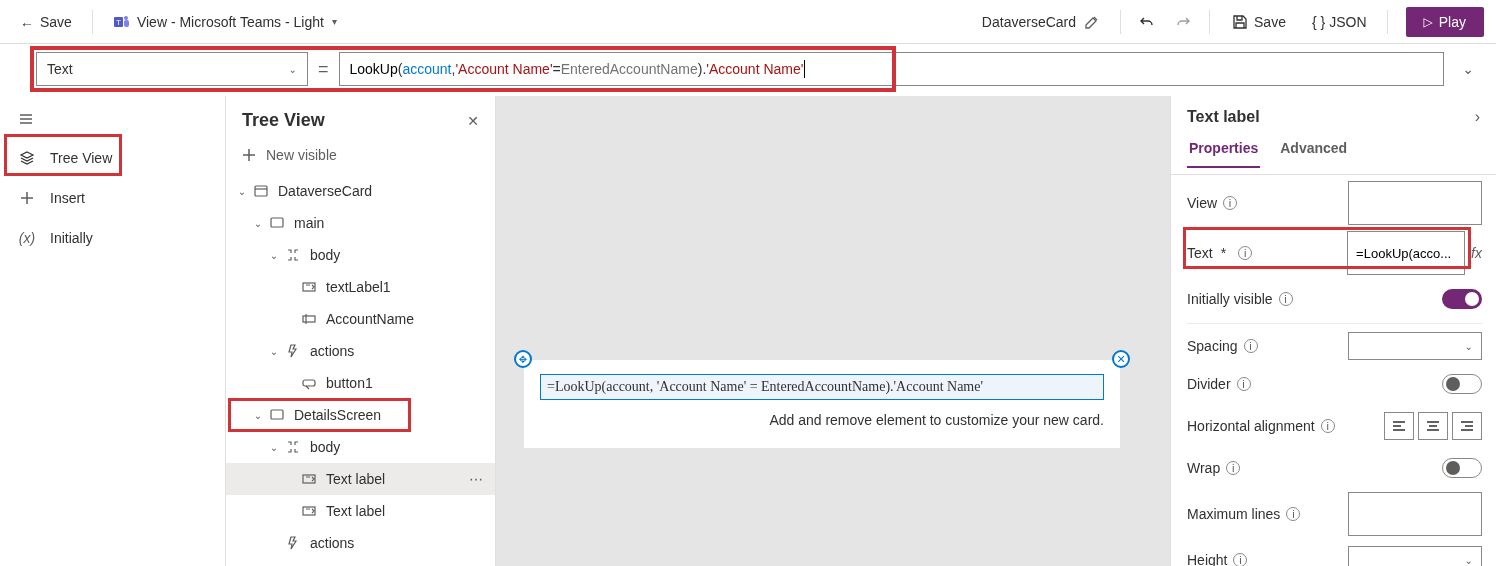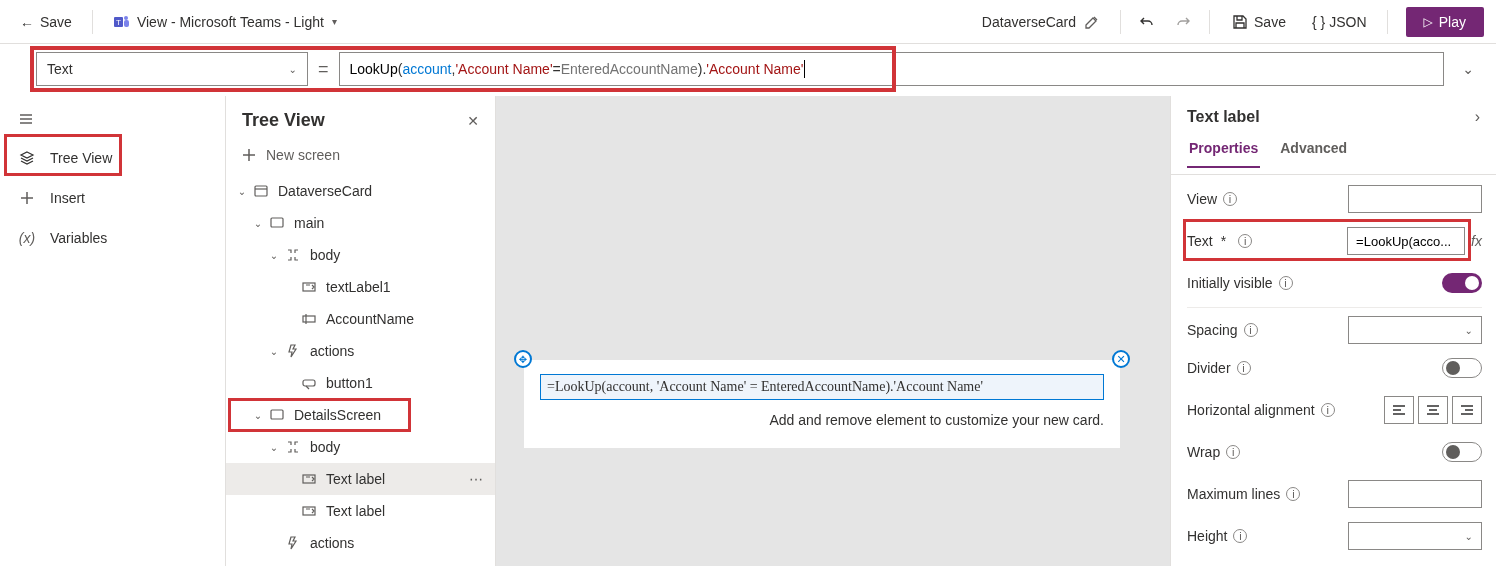--- a/index.html
+++ b/index.html
@@ -80,21 +80,21 @@
 .prop-title-row { display:flex; align-items:center; justify-content:space-between; padding:12px 16px 6px 16px; }
 .prop-title-row h3 { font-size:16px; font-weight:600; }
 .prop-title-row .expand { color:#605e5c; cursor:pointer; font-size:16px; }
 .prop-tabs { display:flex; gap:18px; padding:0 16px 6px 16px; border-bottom:1px solid #e1dfdd; }
 .prop-tab { padding:8px 2px 10px 2px; cursor:pointer; color:#605e5c;font-weight:bold; }
 .prop-tab.active { color:#742774; border-bottom:2px solid #742774; font-weight:600; }
 .props-body { padding:6px 14px 0 16px; display:flex; flex-direction:column; gap:6px; }
 .prop-row { display:flex; align-items:center; min-height:36px; }
 .prop-label { flex:1; display:flex; align-items:center; gap:6px; }
 .prop-label .info { color:#605e5c; font-size:11px; border:1px solid #8a8886; border-radius:50%; width:14px; height:14px; display:flex; align-items:center; justify-content:center; }
-.prop-input { width:134px; height:28px; border:1px solid #8a8886; padding:0 8px; font-size:13px; background:#fff; }
+.prop-input { width:134px; height:44px; border:1px solid #8a8886; padding:0 8px; font-size:13px; background:#fff; }
 .prop-select { width:134px; height:28px; border:1px solid #8a8886; padding:0 8px; background:#fff; display:flex; align-items:center; justify-content:flex-end; cursor:pointer; }
 .prop-select .chev { font-size:10px; color:#605e5c; }
 .fx-suffix { color:#605e5c; font-style:italic; margin-left:6px; cursor:pointer; }
 .req-star { margin-left:2px; }
 .hl-text-input { position:absolute; border:3px solid #d13438; pointer-events:none; }
 .toggle { width:40px; height:20px; border-radius:10px; background:#742774; position:relative; cursor:pointer; }
 .toggle .knob { width:14px; height:14px; border-radius:50%; background:#fff; position:absolute; top:3px; right:3px; }
 .toggle.off { background:#fff; border:1px solid #8a8886; }
 .toggle.off .knob { background:#605e5c; left:3px; right:auto; top:2px; }
 .align-group { display:flex; gap:4px; }
@@ -204,36 +204,36 @@
     <div class="rail-item">
       <span class="icon">
           <svg width="16" height="16" viewBox="0 0 16 16">
             <path d="M8 2v12M2 8h12" stroke="#605e5c" stroke-width="1.5"></path>
           </svg>
         </span>
       <span>Insert</span>
     </div>
     <div class="rail-item">
       <span class="icon" style="font-style:italic;">(x)</span>
-      <span>Variables</span>
+      <span>Initially</span>
     </div>
   </div>
 
   <div class="treepanel">
     <div class="tree-header">
       <h3>Tree View</h3>
       <span class="close">✕</span>
     </div>
     <div class="new-screen">
       <span>
           <svg width="14" height="14" viewBox="0 0 14 14">
             <path d="M7 1v12M1 7h12" stroke="#605e5c" stroke-width="1.5"></path>
           </svg>
         </span>
-      <span>New screen</span>
+      <span>New visible</span>
     </div>
     <div class="tree-body" id="tree-body">
         <div class="tree-node ind-0">
           <span class="chev">⌄</span>
           <span class="icon">
             <svg width="16" height="16" viewBox="0 0 16 16">
               <rect x="2" y="3" width="12" height="10" rx="1" fill="none" stroke="#605e5c" stroke-width="1.2"></rect>
               <path d="M2 6h12" stroke="#605e5c" stroke-width="1.2"></path>
             </svg>
           </span>

